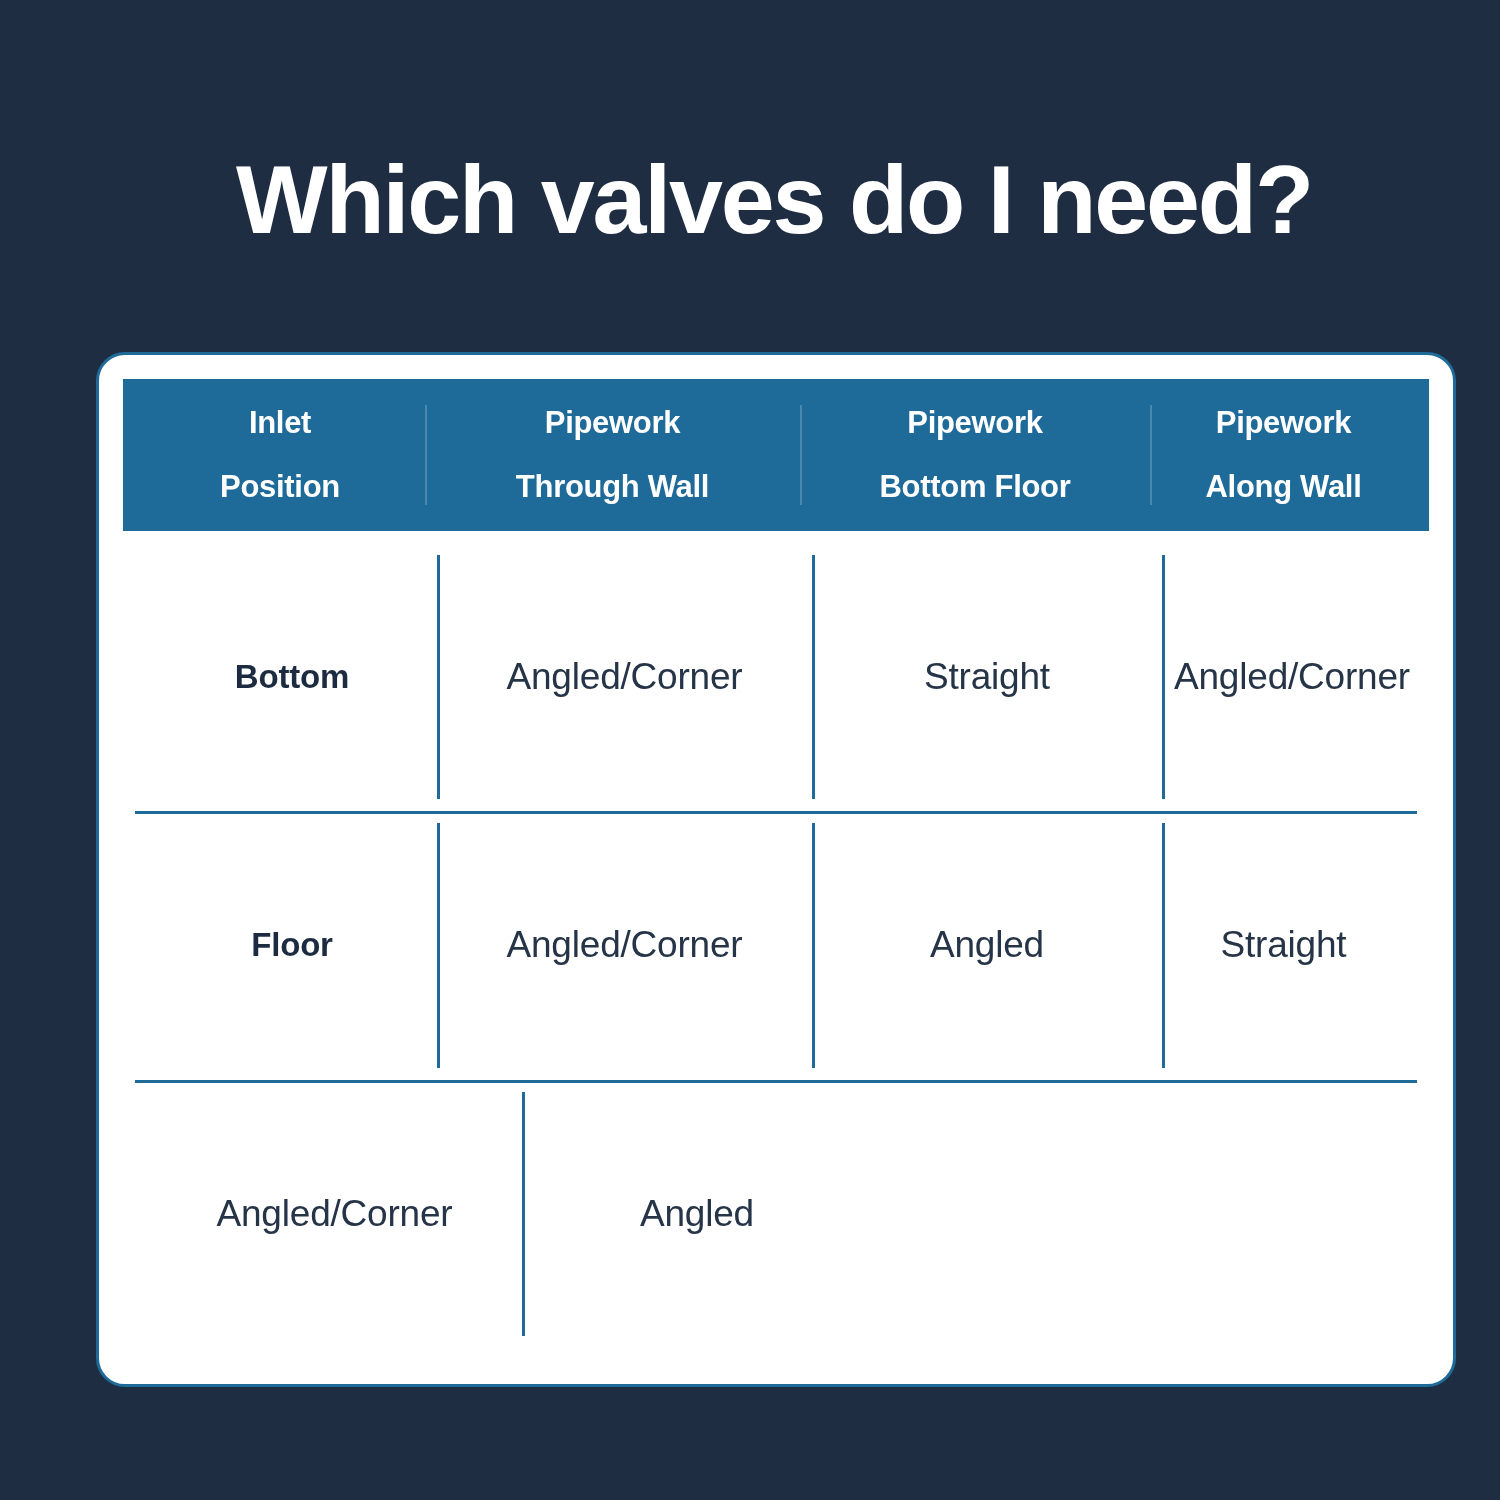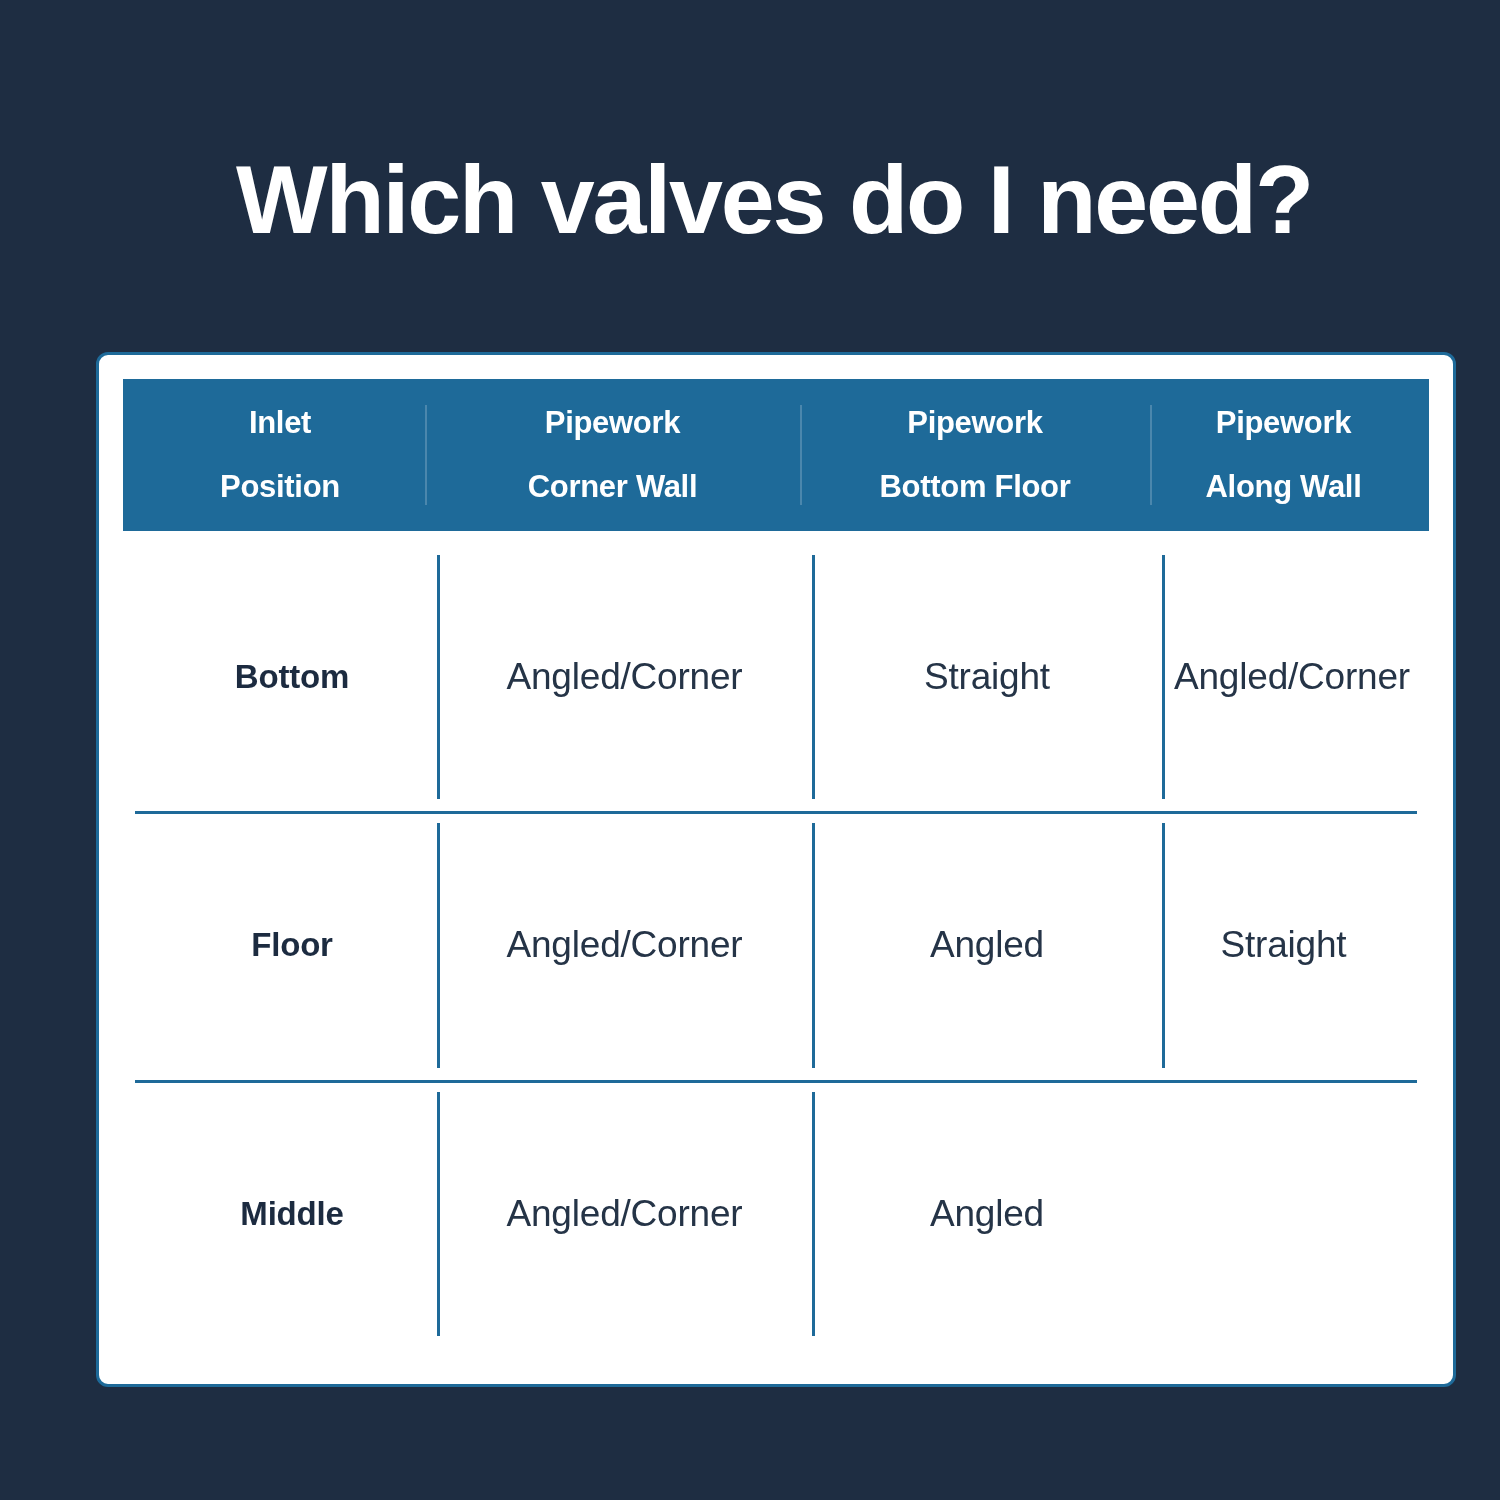--- a/index.html
+++ b/index.html
@@ -36,21 +36,21 @@
 
   
   .card {
     position:absolute;
     left:72px;
     top:328px;
     width:1360px;
     height:1035px;
     background:#ffffff;
     border:3px solid #1e6a99;
-    border-radius:12px;
+    border-radius:29px;
     overflow:hidden;
   }
 
   .table {
     width:100%;
     height:100%;
     display:flex;
     flex-direction:column;
   }
 
@@ -158,21 +158,21 @@
       <div class="thead">
         <div class="th c0">
           <div>
             <span class="lbl">Inlet</span>
             <span class="lbl">Position</span>
           </div>
         </div>
         <div class="th c1">
           <div>
             <span class="lbl">Pipework</span>
-            <span class="lbl">Corner Wall</span>
+            <span class="lbl">Through Wall</span>
           </div>
         </div>
         <div class="th c2">
           <div>
             <span class="lbl">Pipework</span>
             <span class="lbl">Bottom Floor</span>
           </div>
         </div>
         <div class="th c3">
           <div>
@@ -192,21 +192,20 @@
         </div>
 
         <div class="tr">
           <div class="td rowhead c0">Floor</div>
           <div class="td c1">Angled/Corner</div>
           <div class="td c2">Angled</div>
           <div class="td c3">Straight</div>
         </div>
 
         <div class="tr">
-          <div class="td rowhead c0">Middle</div>
           <div class="td c1">Angled/Corner</div>
           <div class="td c2">Angled</div>
         </div>
 
       </div>
 
     </div>
   </div>
 
 </div>

